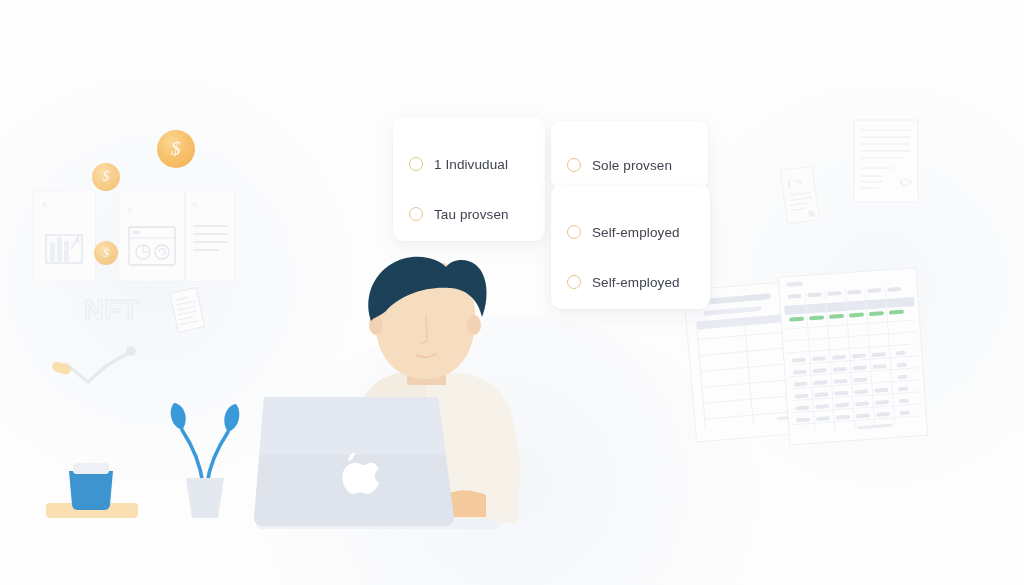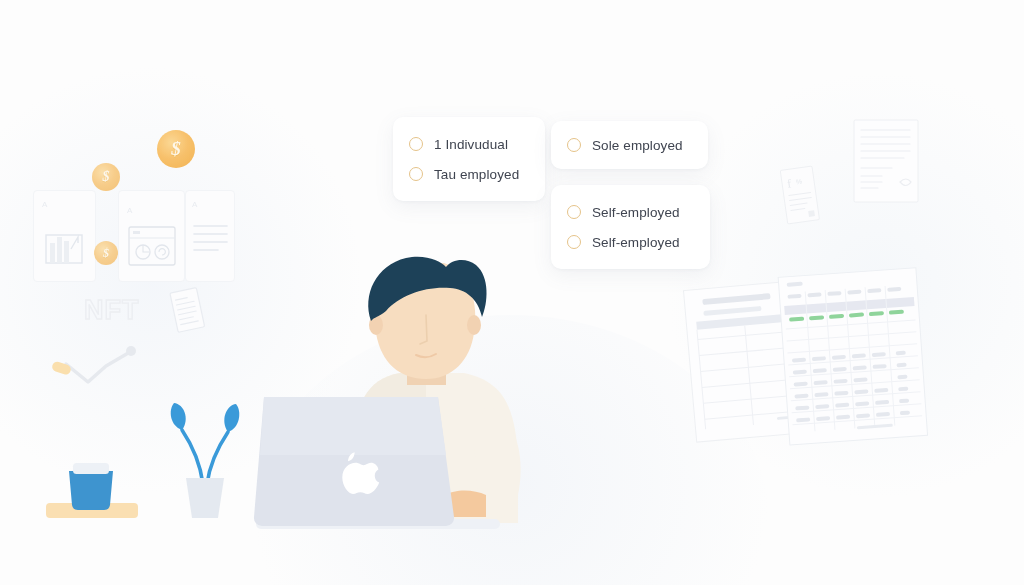--- a/index.html
+++ b/index.html
@@ -48,20 +48,21 @@
     background: #ffffff;
     border-radius: 10px;
     box-shadow: 0 6px 20px rgba(100,115,140,.085), 0 1px 3px rgba(100,115,140,.06);
     padding: 12px 16px;
   }
   .opt-row {
     display: flex;
     align-items: center;
     gap: 11px;
     height: 30px;
+    margin-top: 20px;
   }
   .radio {
     width: 14px; height: 14px;
     flex: 0 0 14px;
     border-radius: 50%;
     border: 1.6px solid #e5c389;
     background: #fff;
   }
   .opt-label {
     font-size: 13.5px;
@@ -364,28 +365,28 @@
     </g>
   </svg>
 
   <div class="opt-card" style="left:393px; top:117px; width:152px;">
     <div class="opt-row">
       <span class="radio"></span>
       <span class="opt-label">1 Indivudual</span>
     </div>
     <div class="opt-row">
       <span class="radio"></span>
-      <span class="opt-label">Tau employed</span>
+      <span class="opt-label">Tau provsen</span>
     </div>
   </div>
 
   <div class="opt-card" style="left:551px; top:121px; width:157px; padding-top:9px; padding-bottom:9px;">
     <div class="opt-row">
       <span class="radio"></span>
-      <span class="opt-label">Sole employed</span>
+      <span class="opt-label">Sole provsen</span>
     </div>
   </div>
 
   <div class="opt-card" style="left:551px; top:185px; width:159px;text-align:right;">
     <div class="opt-row">
       <span class="radio"></span>
       <span class="opt-label">Self-employed</span>
     </div>
     <div class="opt-row">
       <span class="radio"></span>

